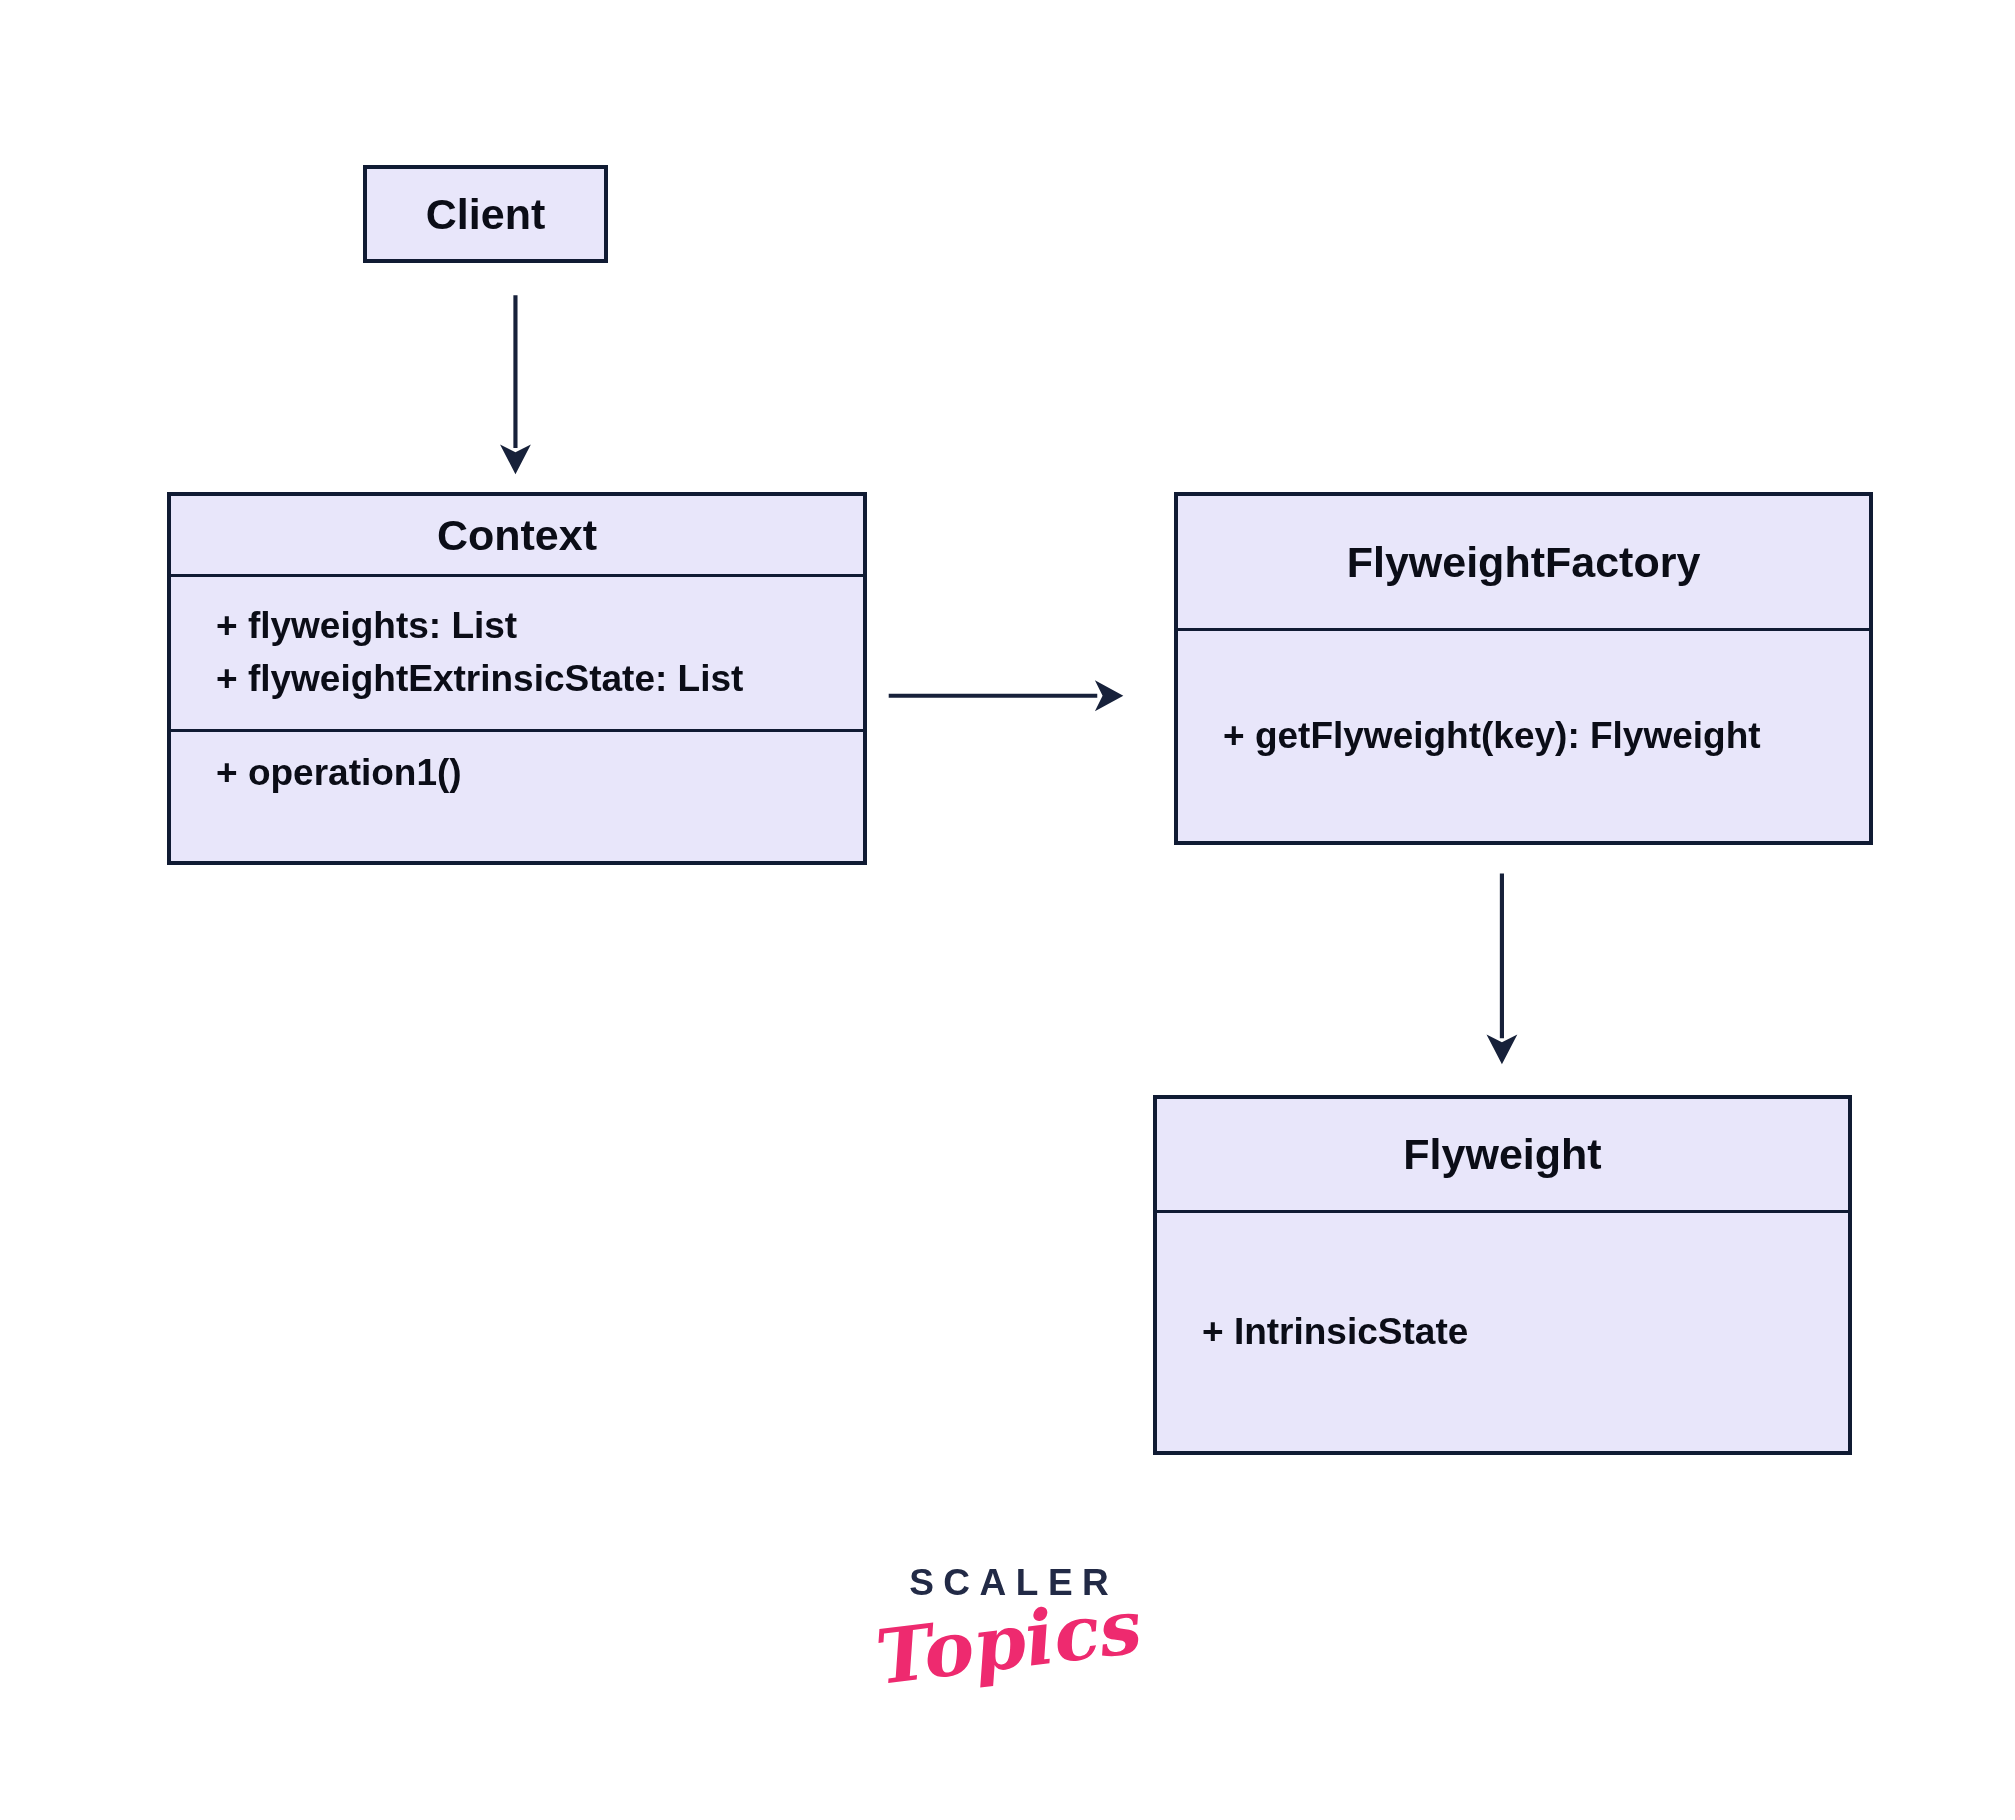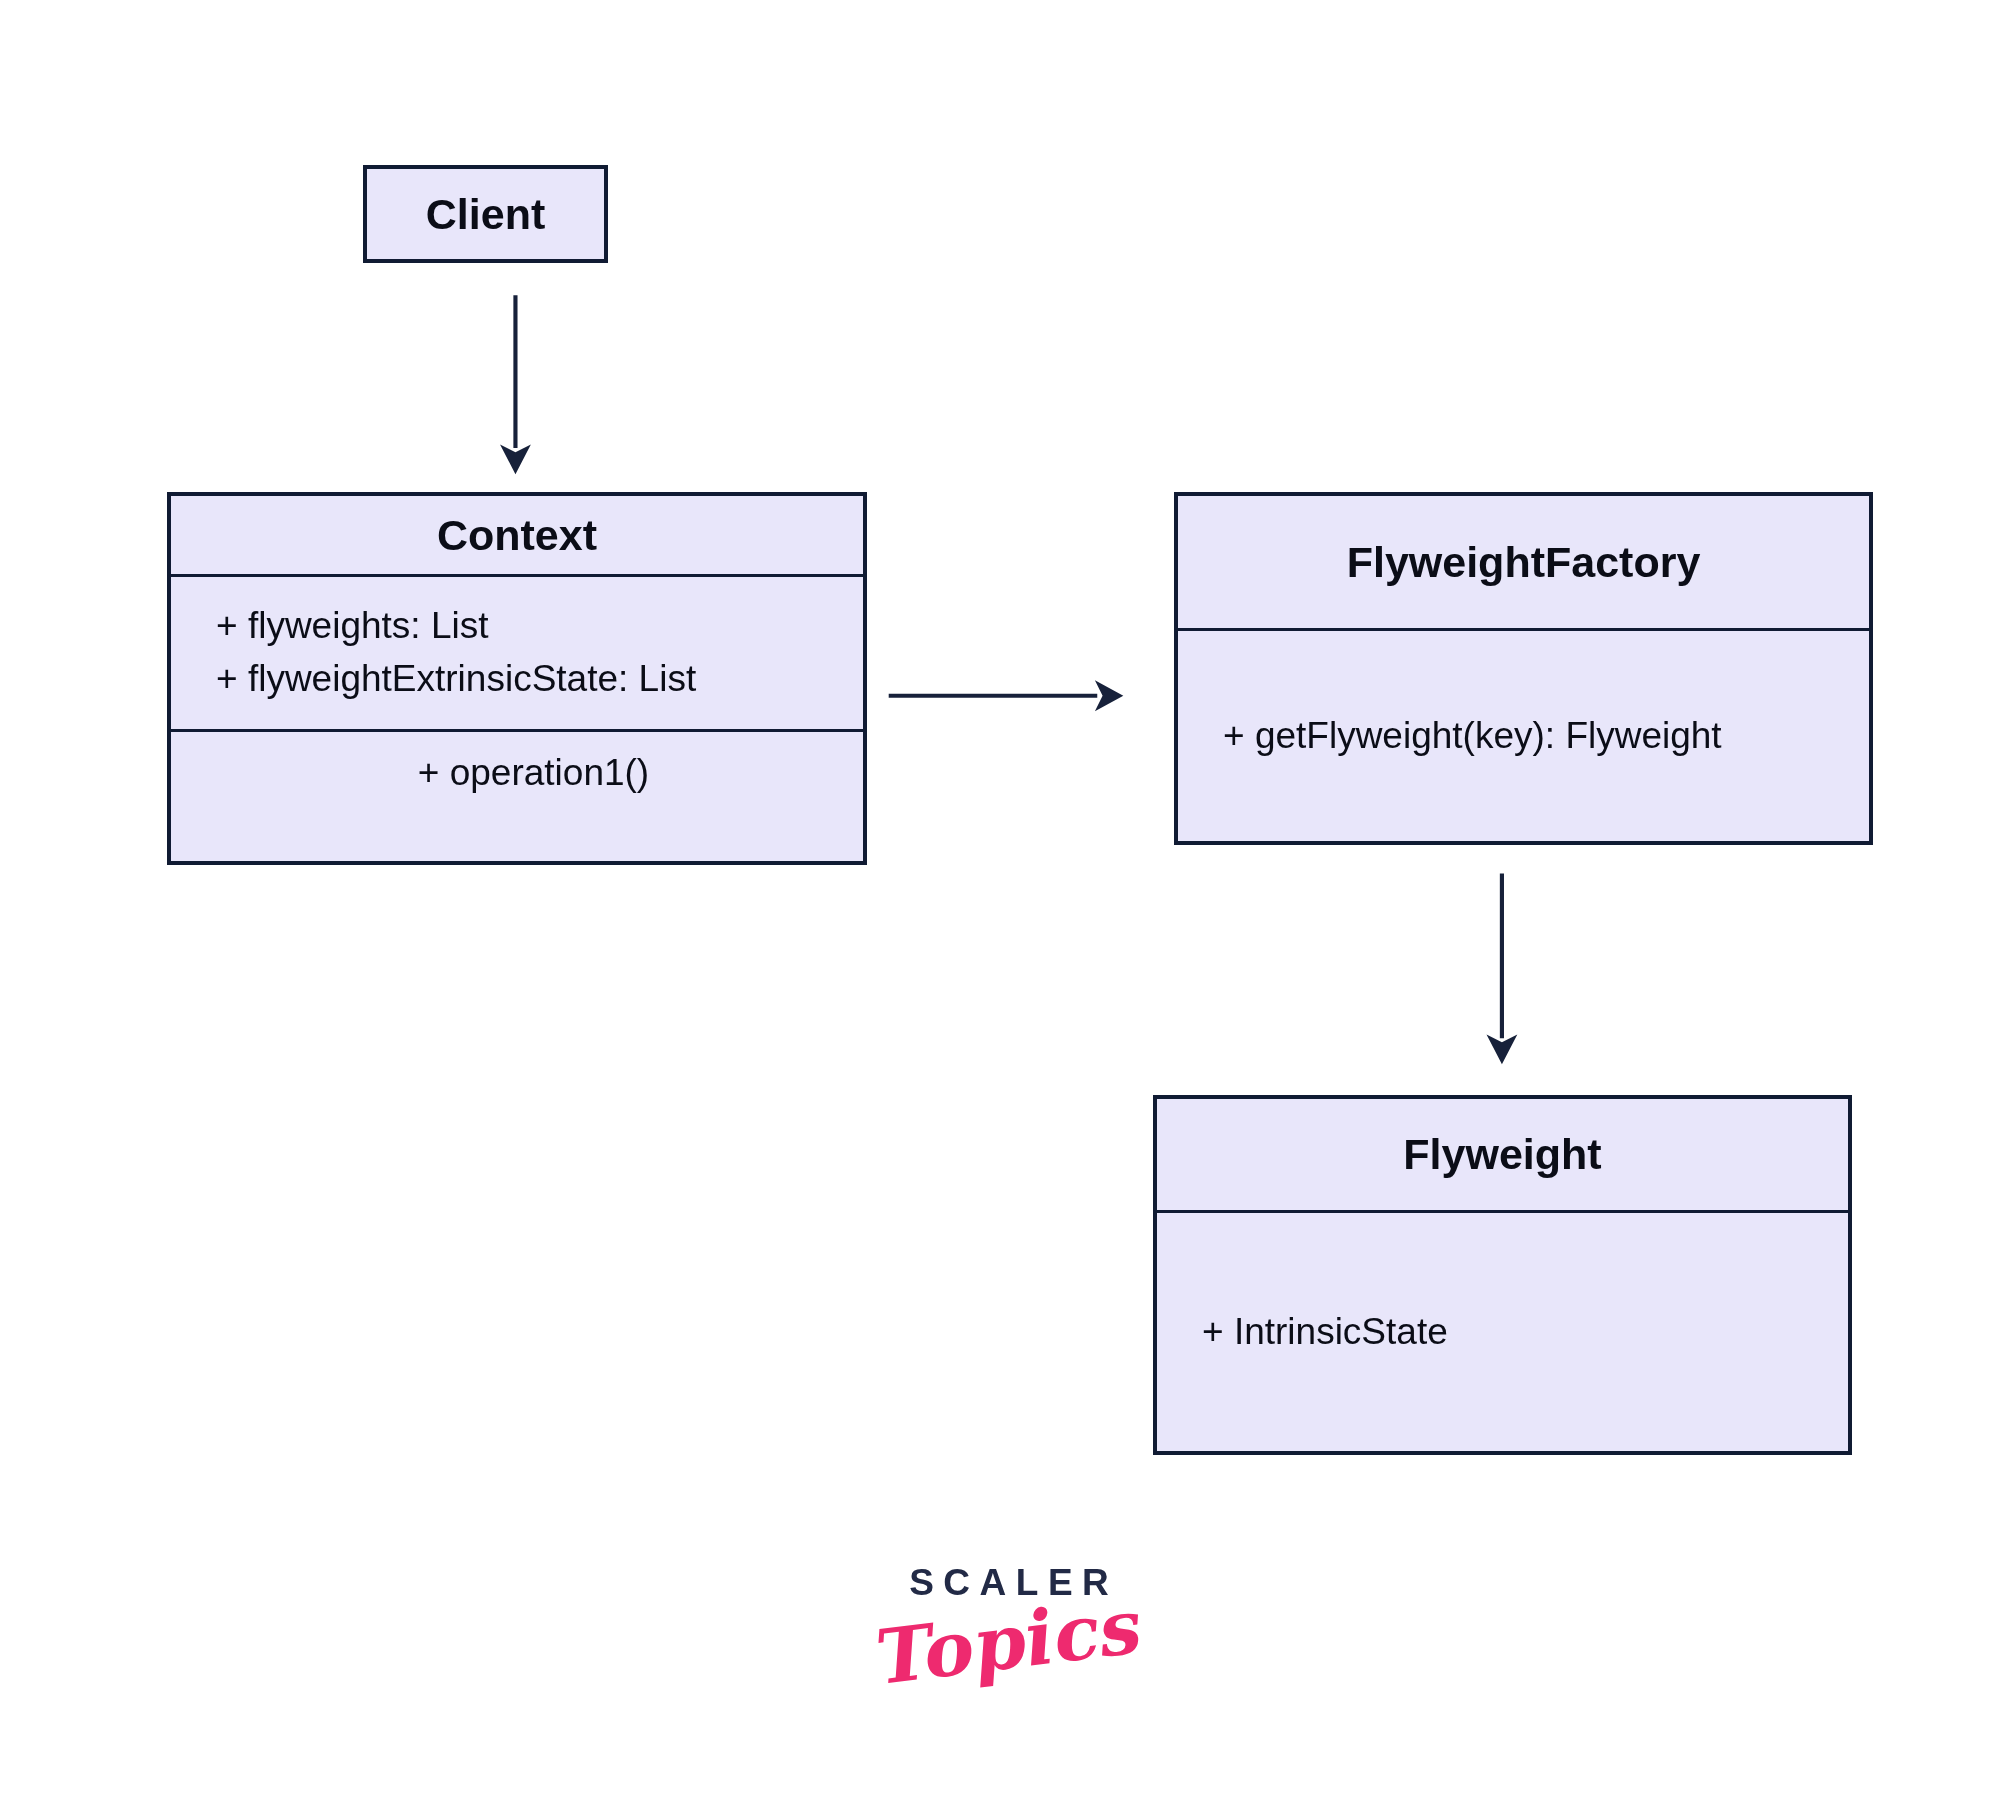--- a/index.html
+++ b/index.html
@@ -45,25 +45,25 @@
     letter-spacing:0px;
   }
   .uml-members{
     flex-direction:column;
     align-items:stretch;
     justify-content:center;
     font-size:37px;
     line-height:1.42;
     padding-left:45px;
     padding-right:12px;
+    font-weight:bold;
   }
   .uml-members.top-aligned{
     justify-content:flex-start;
     padding-top:15.4px;
-    align-items:center;
   }
   .member-line{white-space:nowrap;}
 
   
   #box-client   {left:363px;  top:165px;  width:245px;  height:98px;}
   #box-context  {left:167px;  top:492px;  width:700px; height:373px;}
   #box-factory  {left:1153px; top:492px;  width:699px; height:353px;margin-left:21px;}
   #box-flyweight{left:1153px; top:1095px; width:699px; height:360px;}
 
   #box-client  .uml-title{flex:1;}

